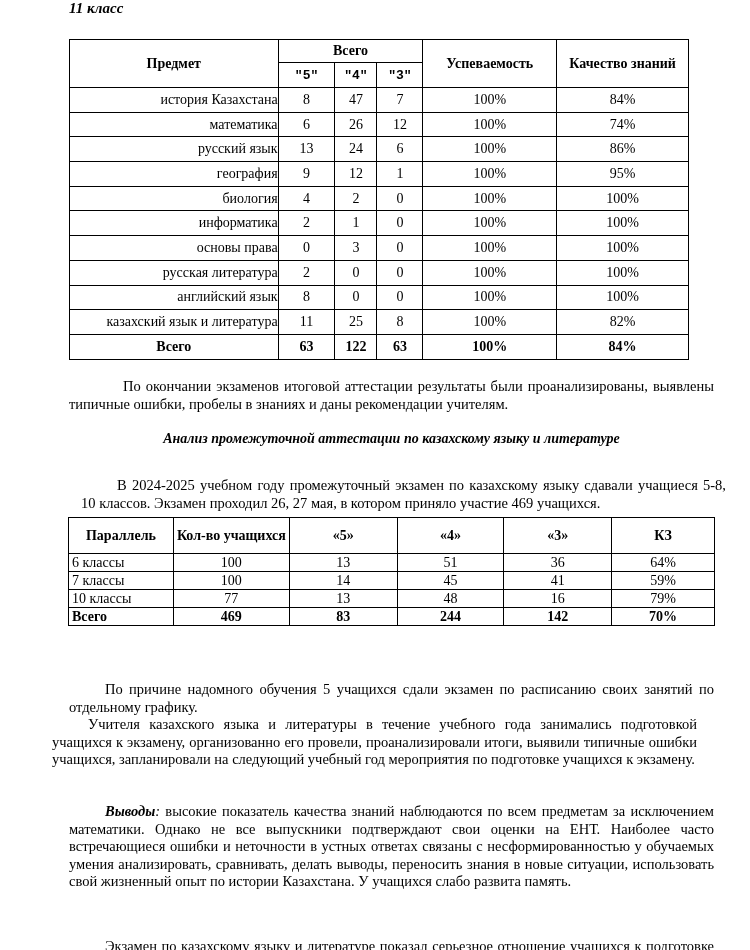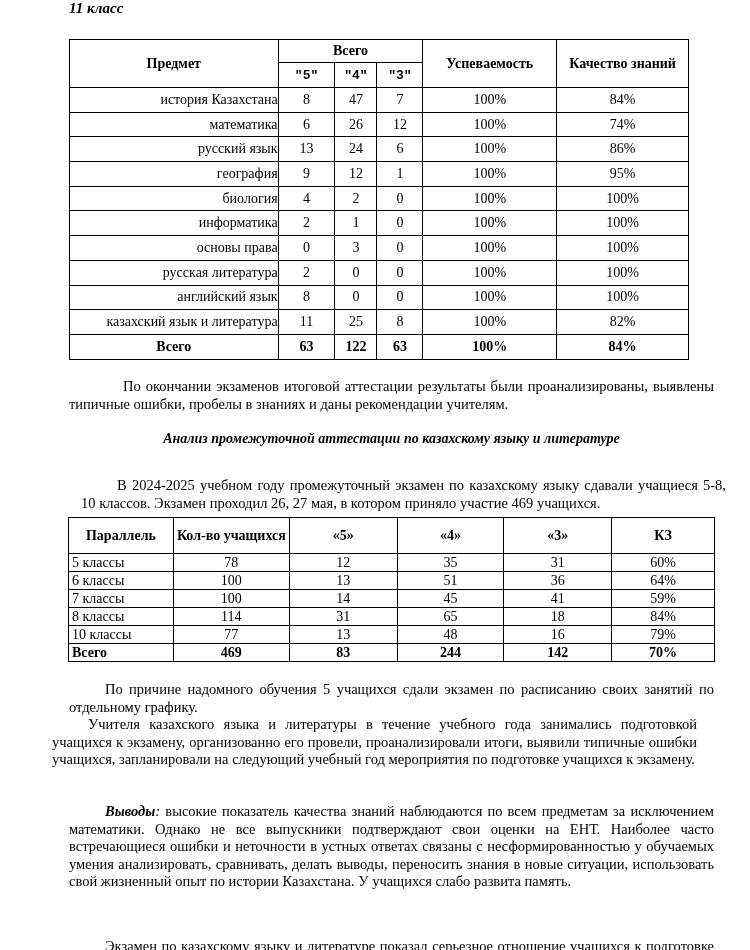--- a/index.html
+++ b/index.html
@@ -178,50 +178,34 @@
       <th>Параллель</th>
       <th>Кол-во учащихся</th>
       <th>«5»</th>
       <th>«4»</th>
       <th>«3»</th>
       <th>КЗ</th>
     </tr>
   </thead>
   <tbody>
     <tr>
-      <td class="par">5 классы</td>
-      <td>78</td>
-      <td>12</td>
-      <td>35</td>
-      <td>31</td>
-      <td>60%</td>
-    </tr>
-    <tr>
       <td class="par">6 классы</td>
       <td>100</td>
       <td>13</td>
       <td>51</td>
       <td>36</td>
       <td>64%</td>
     </tr>
     <tr>
       <td class="par">7 классы</td>
       <td>100</td>
       <td>14</td>
       <td>45</td>
       <td>41</td>
       <td>59%</td>
-    </tr>
-    <tr>
-      <td class="par">8 классы</td>
-      <td>114</td>
-      <td>31</td>
-      <td>65</td>
-      <td>18</td>
-      <td>84%</td>
     </tr>
     <tr>
       <td class="par">10 классы</td>
       <td>77</td>
       <td>13</td>
       <td>48</td>
       <td>16</td>
       <td>79%</td>
     </tr>
     <tr class="total">

